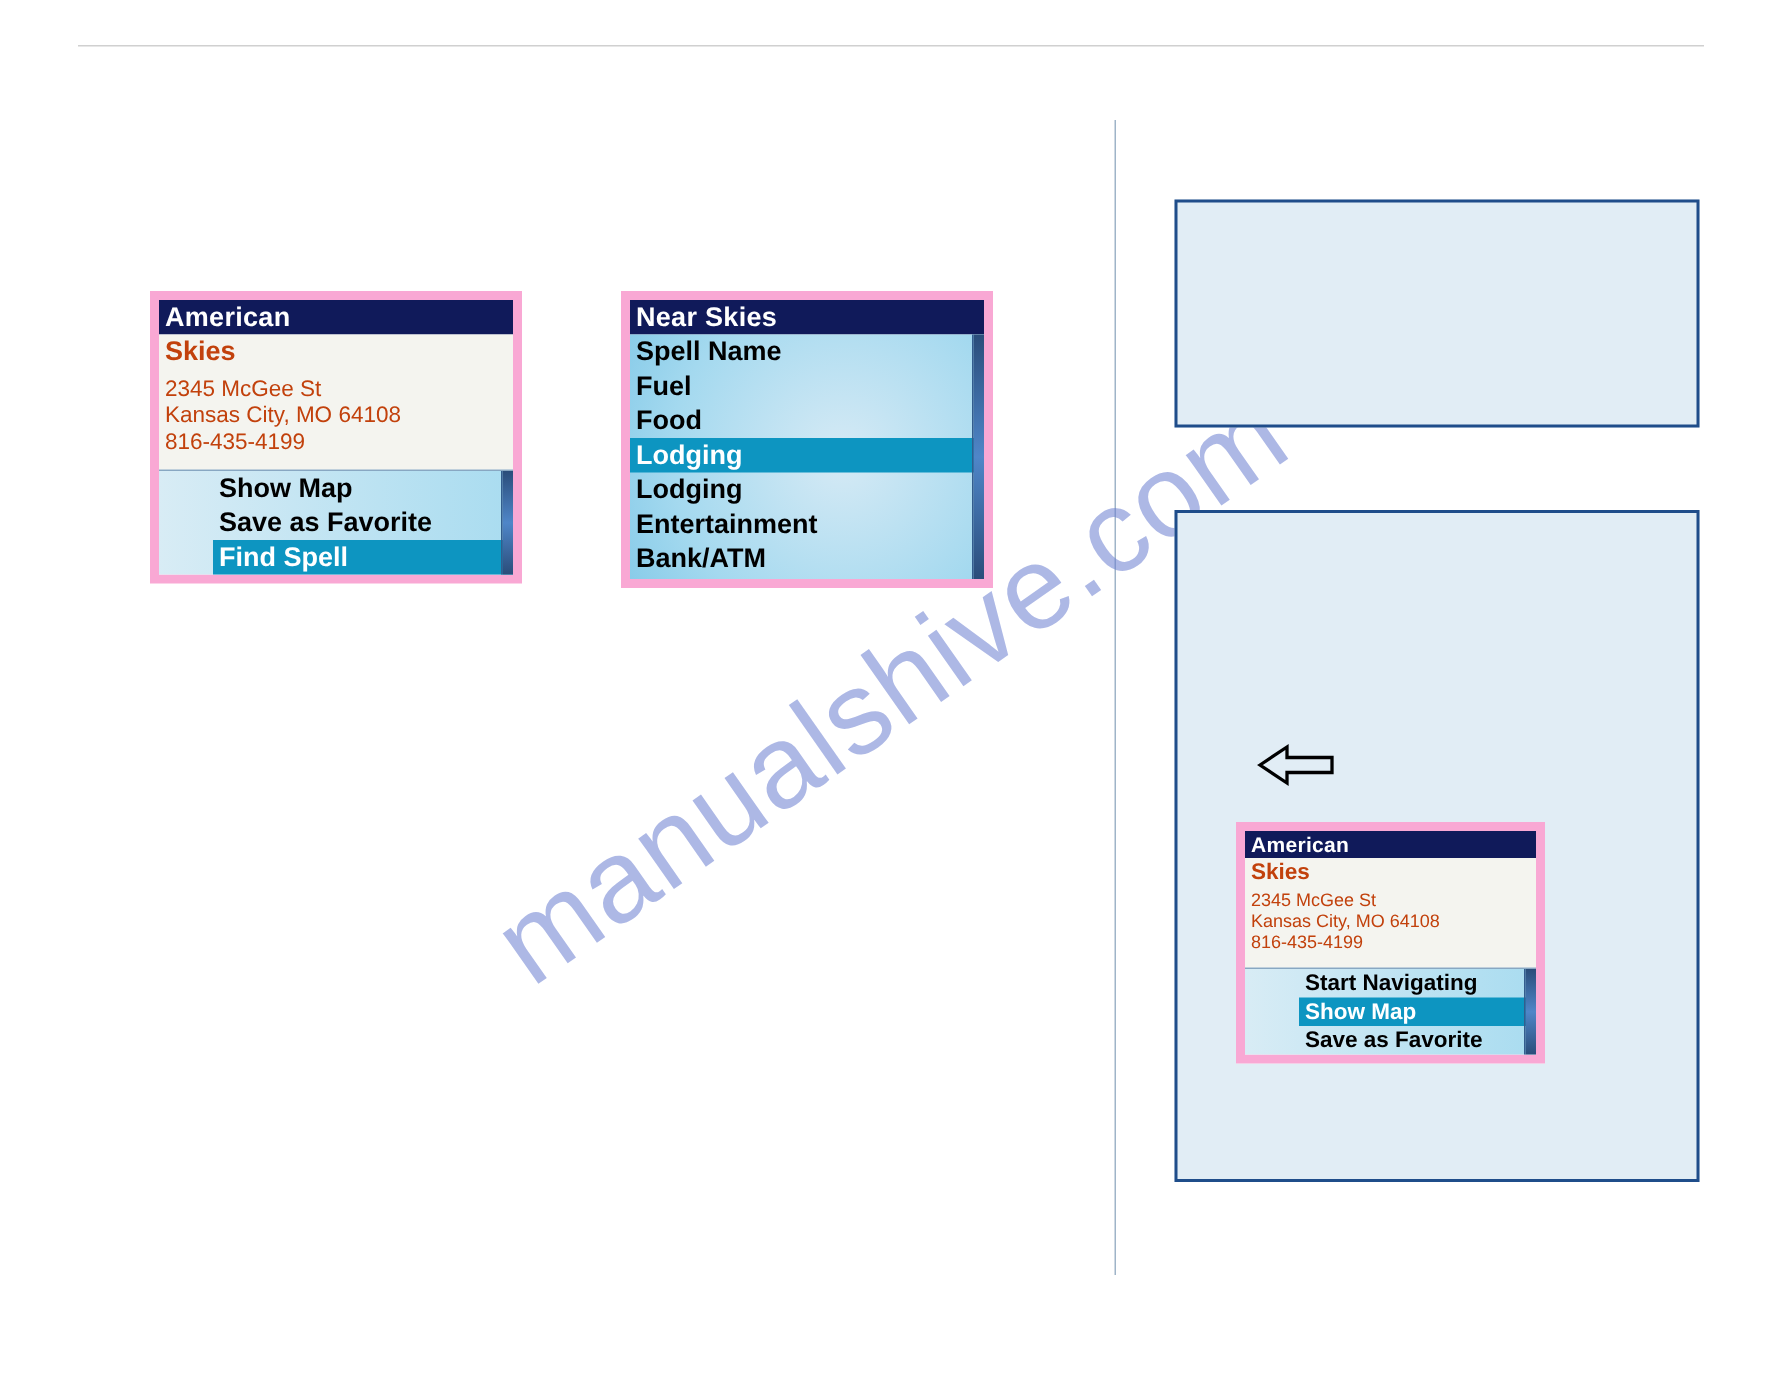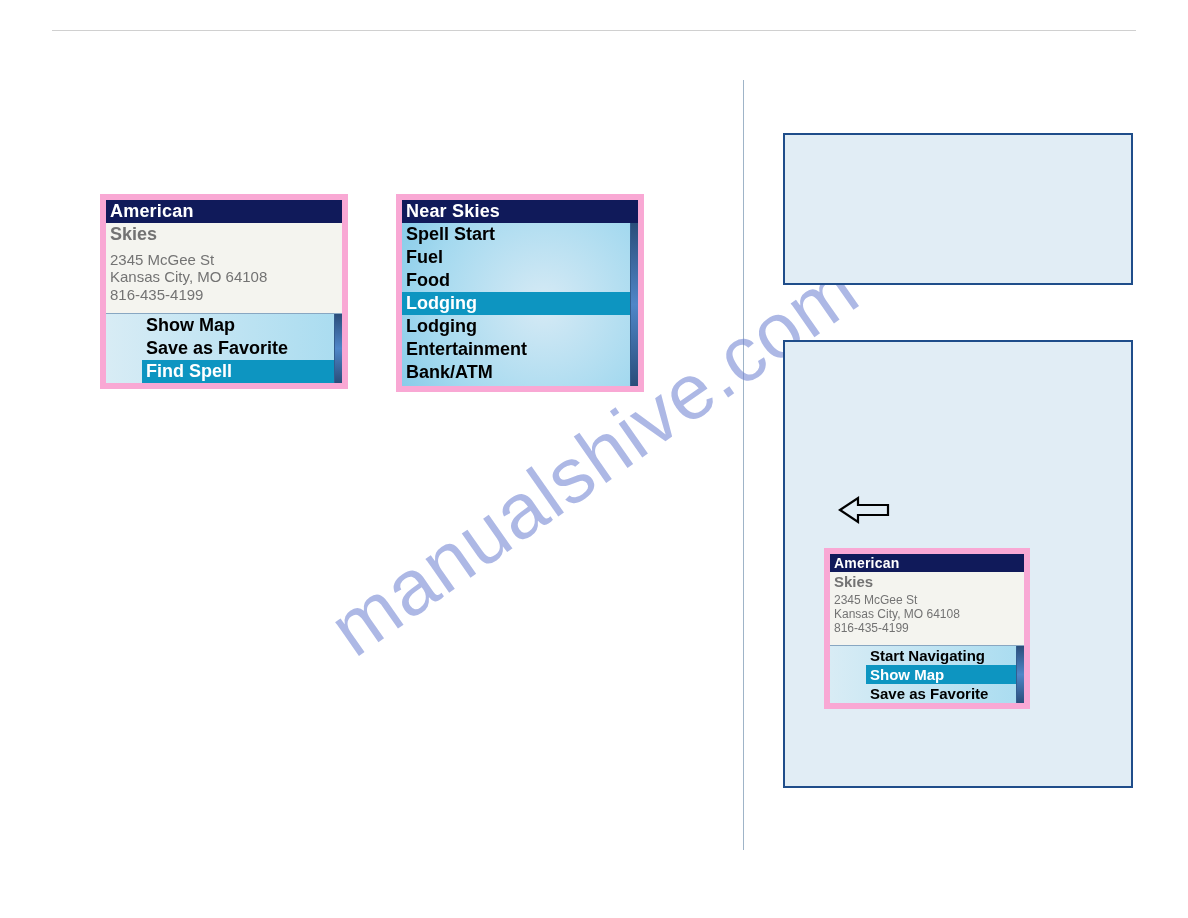--- a/index.html
+++ b/index.html
@@ -55,21 +55,21 @@
     background: #101a5a;
     color: #fff;
     font-weight: bold;
     font-size: 18px;
     padding: 1px 4px 1px 4px;
     letter-spacing: 0.2px;
   }
   .device .body-top {
     background: #f4f4ef;
     padding: 0 4px 10px 4px;
-    color: #737373;
+    color: #c2410c;
     font-size: 16px;
   }
   .device .body-top .name {
     font-weight: bold;
     font-size: 18px;
     padding: 1px 0 6px 0;
   }
   .device .body-top .addr {
     font-size: 15px;
     line-height: 1.15;
@@ -175,24 +175,24 @@
     <div class="addr">816-435-4199</div>
   </div>
   <div class="menu-area">
     <div class="menu-item">Show Map</div>
     <div class="menu-item">Save as Favorite</div>
     <div class="menu-item selected">Find Spell</div>
     <div class="scrollbar"></div>
   </div>
 </div>
 
-<div class="device" style="left:396px; top:194px;">
+<div class="device" style="left:414px; top:194px;">
   <div class="titlebar">Near Skies</div>
   <div class="cat-list">
-    <div class="cat">Spell Start</div>
+    <div class="cat">Spell Name</div>
     <div class="cat">Fuel</div>
     <div class="cat">Food</div>
     <div class="cat selected">Lodging</div>
     <div class="cat">Lodging</div>
     <div class="cat">Entertainment</div>
     <div class="cat">Bank/ATM</div>
     <div class="scrollbar"></div>
   </div>
 </div>
 

